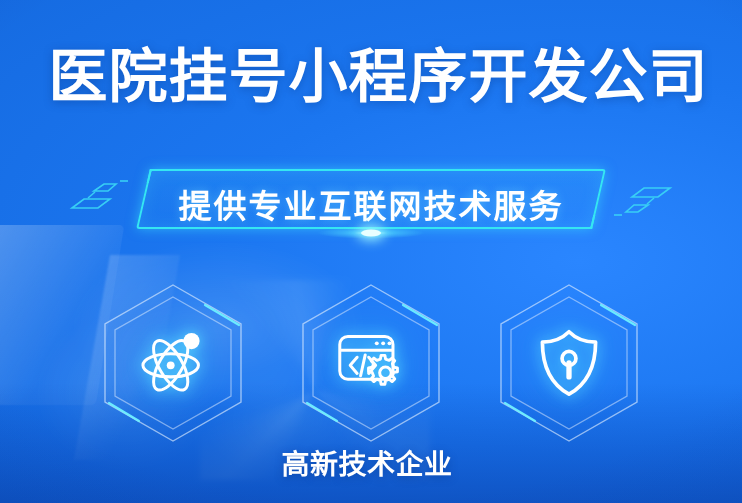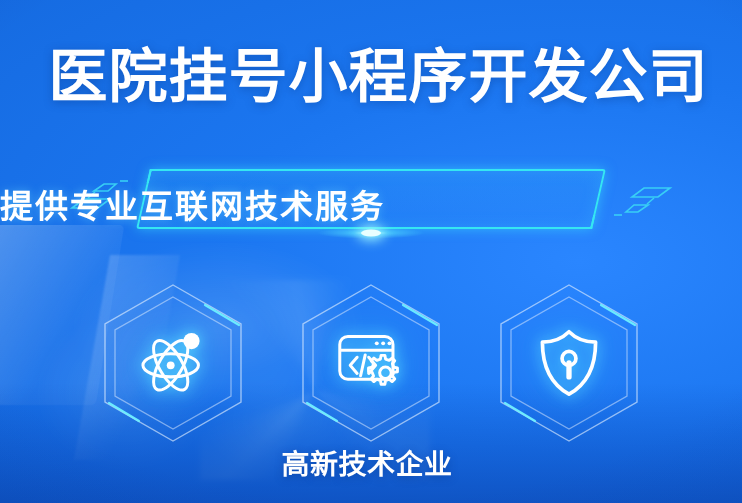--- a/index.html
+++ b/index.html
@@ -107,21 +107,21 @@
     position:absolute;
     width:12px; height:12px;
     border:2px solid #35e6f2;
   }
   .sub-frame::before { left:-2px; top:-2px; border-right:none; border-bottom:none; }
   .sub-frame::after  { right:-2px; bottom:-2px; border-left:none; border-top:none; }
 
   .sub-text {
     position:absolute;
     left:0; right:0; top:17px;
-    text-align:left;
+    text-align:center;
     color:#ffffff;
     font-size:33px;
     font-weight:bold;
     letter-spacing:2px;
     text-shadow:0 0 10px rgba(120,235,255,.45);
     white-space:nowrap;
   }
 
   .flare {
     position:absolute;

